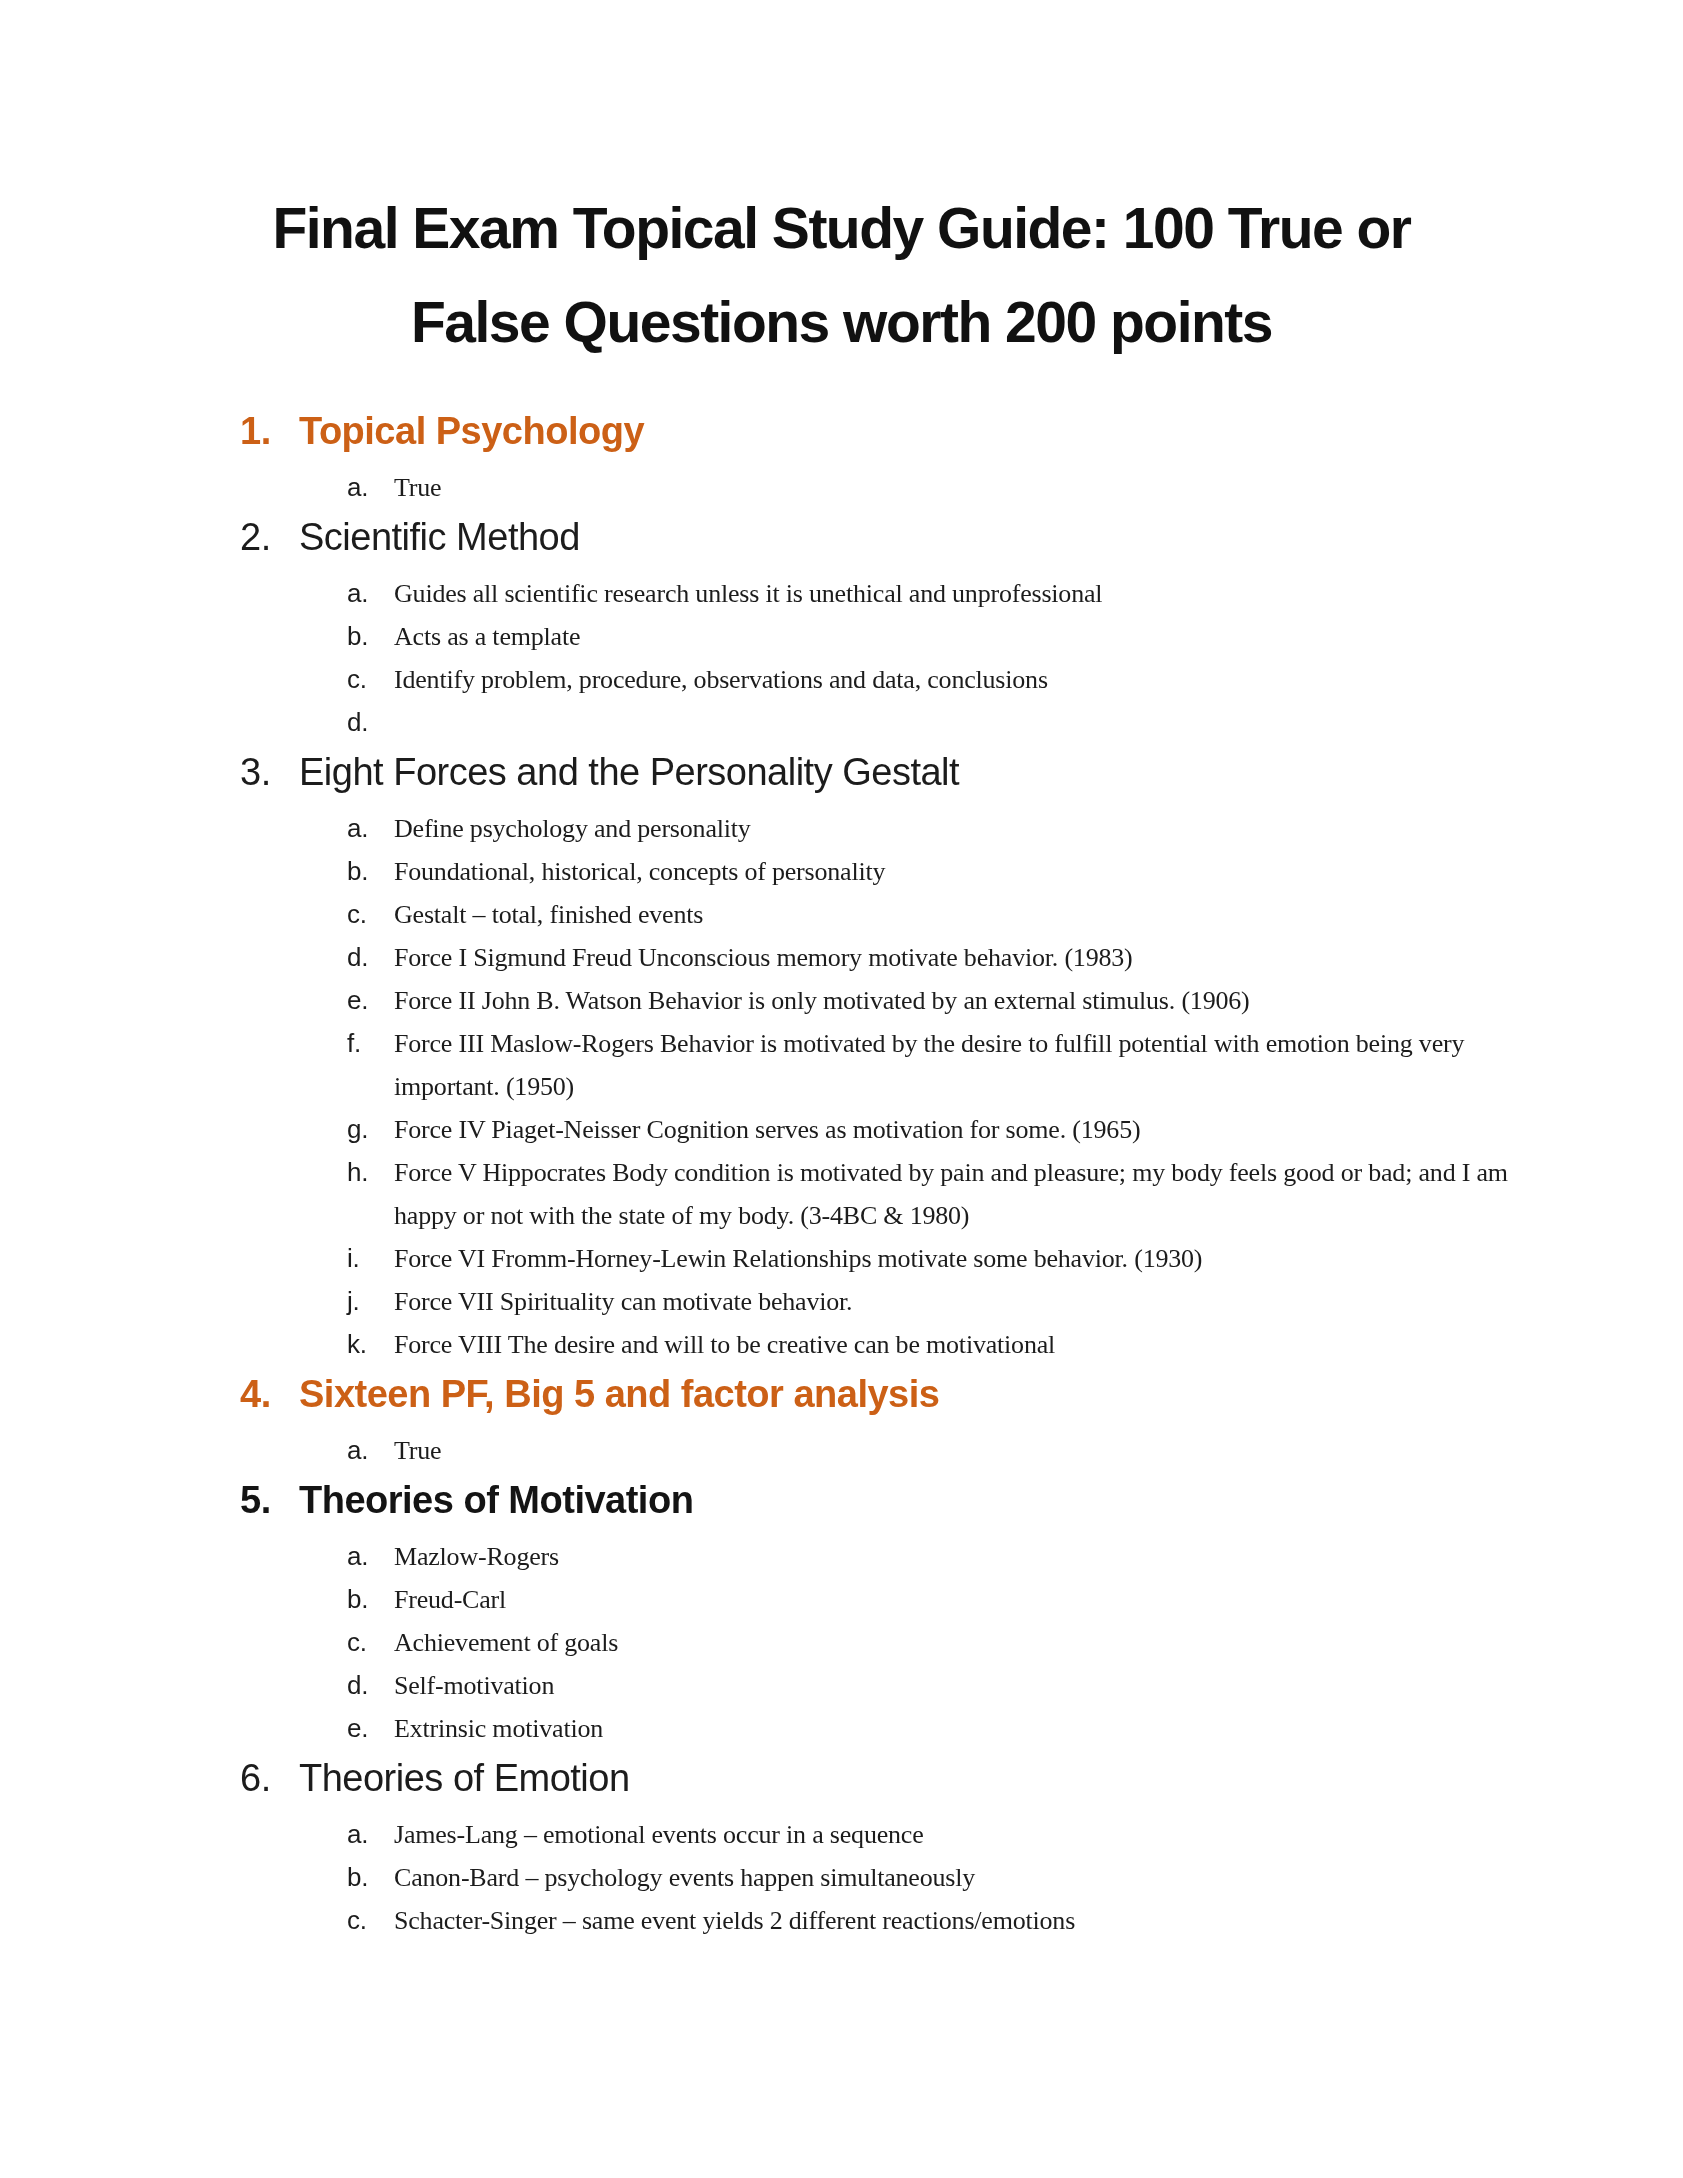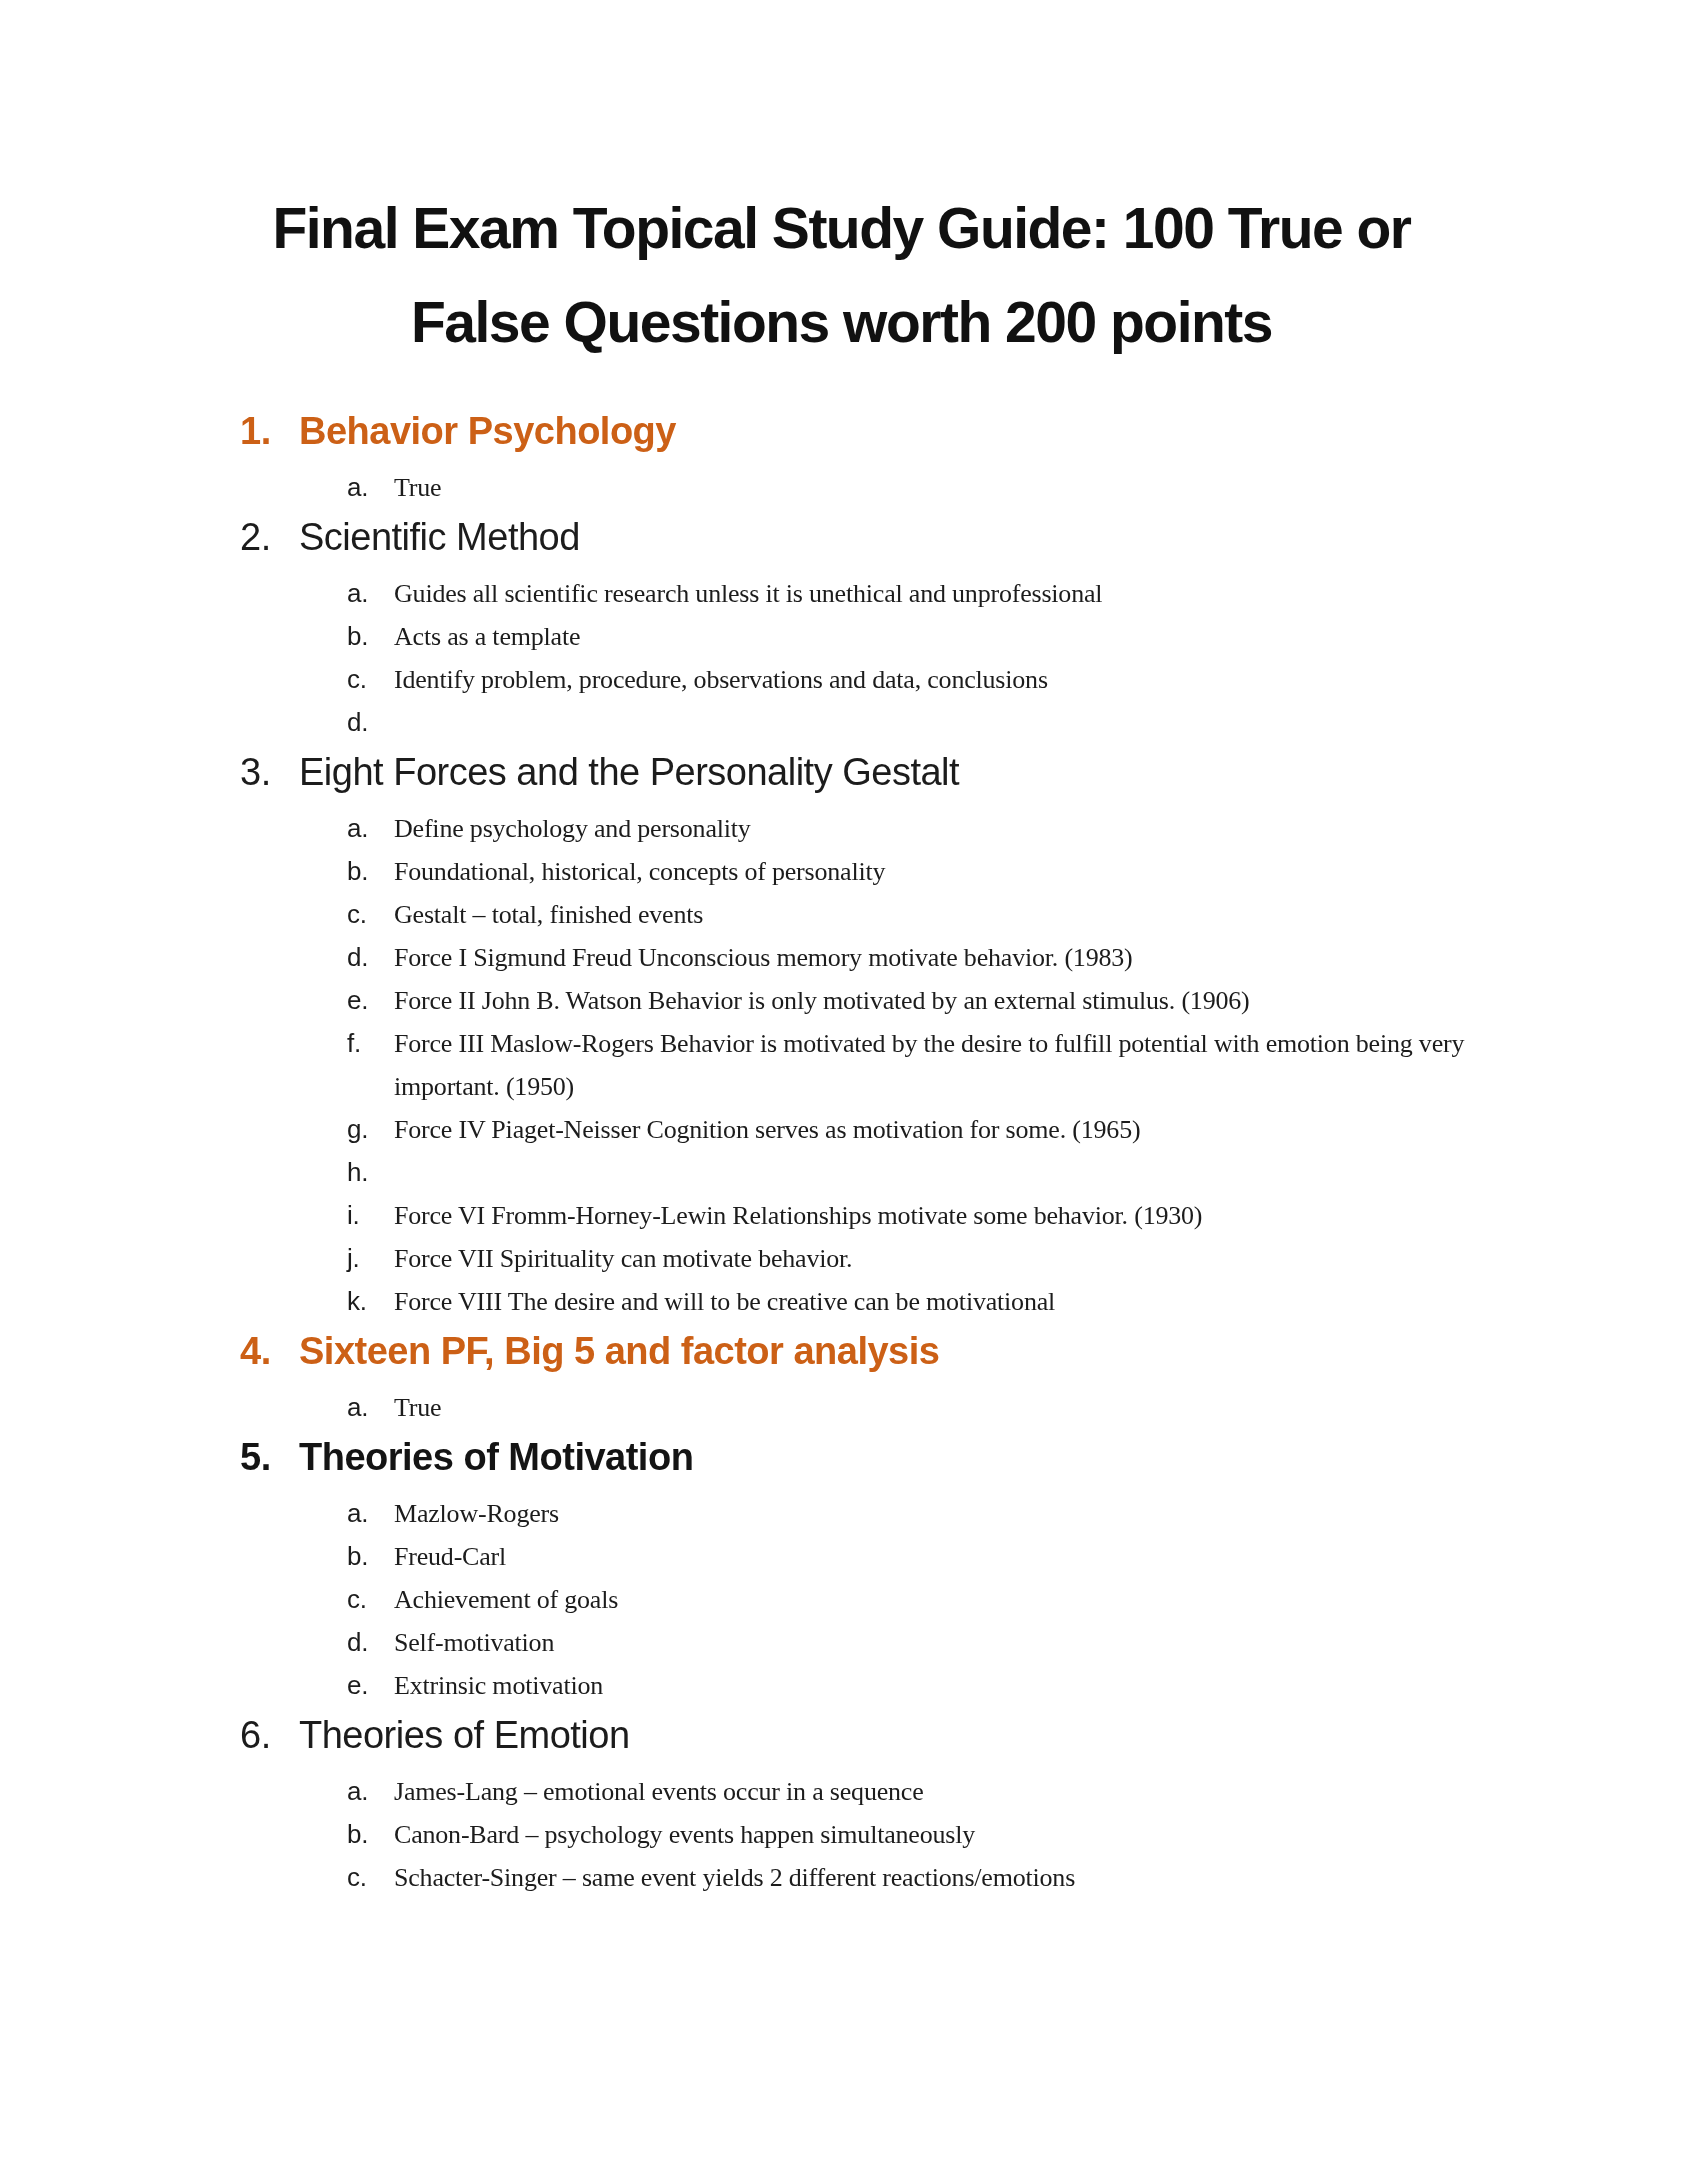--- a/index.html
+++ b/index.html
@@ -70,21 +70,21 @@
 
   <header class="title-block">
     <div class="title-line">Final Exam Topical Study Guide: 100 True or</div>
     <div class="title-line">False Questions worth 200 points</div>
   </header>
 
   <div id="sections">
     <section class="section">
       <h2 class="section-heading orange-bold">
         <span class="num">1.</span>
-        <span class="label">Behavior Psychology</span>
+        <span class="label">Topical Psychology</span>
       </h2>
       <div class="items">
     <div class="item">
       <span class="marker">a.</span>
       <span class="text">True</span>
     </div>
   </div>
     </section>
 
     <section class="section">
@@ -150,20 +150,21 @@
       <span class="text">Force III Maslow-Rogers Behavior is motivated by the desire to fulfill potential with emotion being very important. (1950)</span>
     </div>
 
     <div class="item">
       <span class="marker">g.</span>
       <span class="text">Force IV Piaget-Neisser Cognition serves as motivation for some. (1965)</span>
     </div>
 
     <div class="item">
       <span class="marker">h.</span>
+      <span class="text">Force V Hippocrates Body condition is motivated by pain and pleasure; my body feels good or bad; and I am happy or not with the state of my body. (3-4BC &amp; 1980)</span>
     </div>
 
     <div class="item">
       <span class="marker">i.</span>
       <span class="text">Force VI Fromm-Horney-Lewin Relationships motivate some behavior. (1930)</span>
     </div>
 
     <div class="item">
       <span class="marker">j.</span>
       <span class="text">Force VII Spirituality can motivate behavior.</span>

